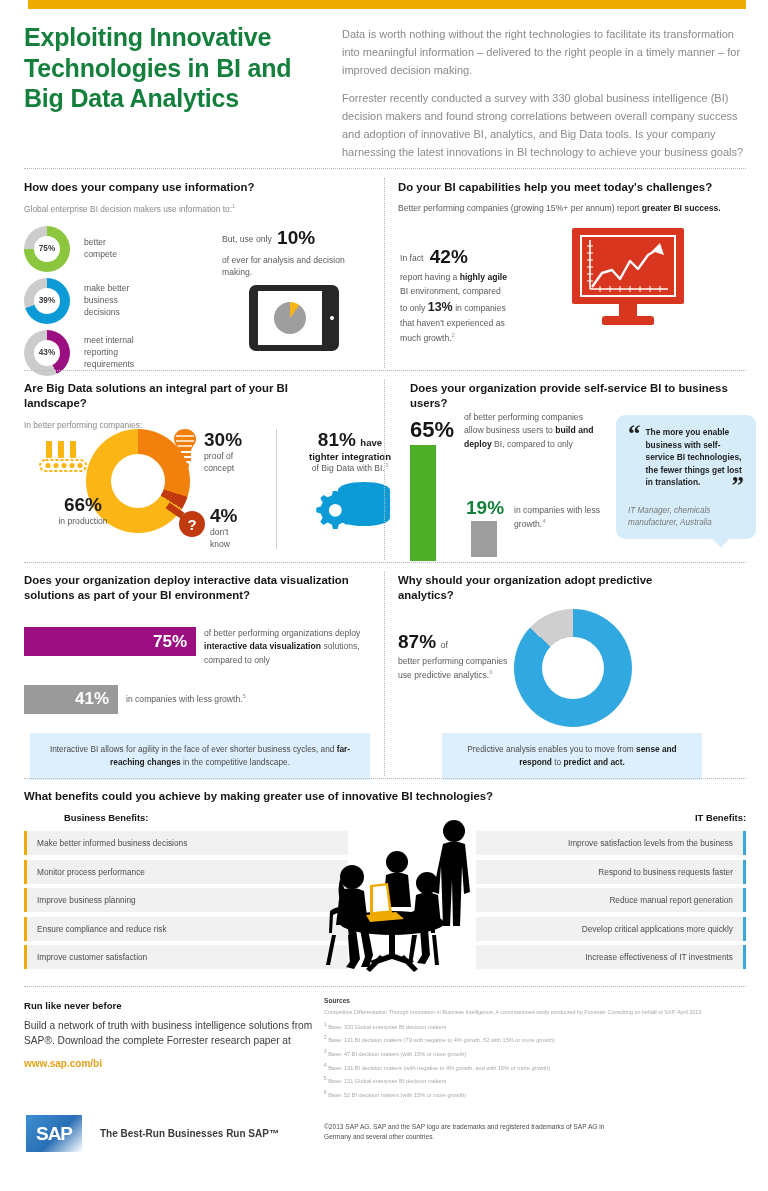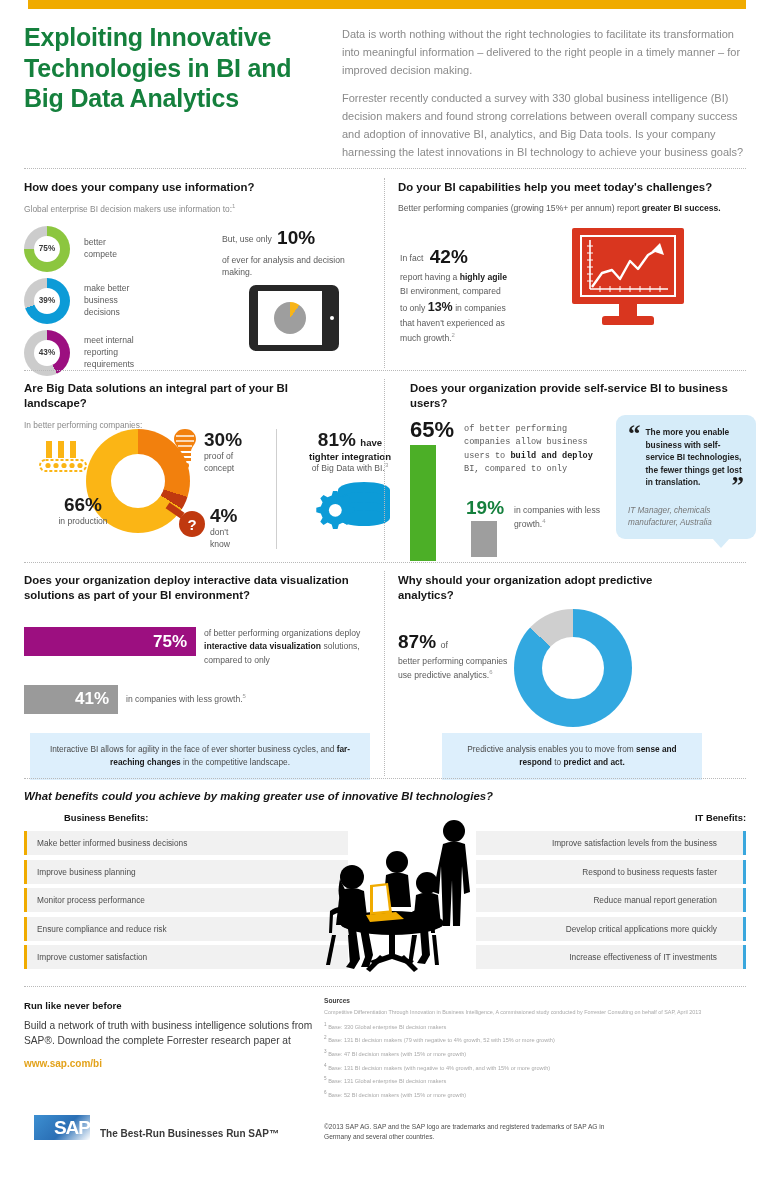--- a/index.html
+++ b/index.html
@@ -86,40 +86,40 @@
   .bubble { position:absolute; background:#d6ecf9; border-radius:9px; padding:11px 12px 10px 12px; }
   .bubble:after { content:""; position:absolute; right:26px; bottom:-9px;
      border-left:9px solid transparent; border-right:9px solid transparent;
      border-top:10px solid #d6ecf9; }
   .qmark { font-family:"Liberation Serif", serif; font-weight:bold; font-size:25px;
      color:#1f1f1f; line-height:0.6; }
   .quote-txt { font-size:8.4px; font-weight:bold; color:#1f1f1f; line-height:1.5; }
   .quote-attr { font-size:8.2px; font-style:italic; color:#777; line-height:1.45; margin-top:7px; }
 
   
-  .ben-head { font-size:11.4px; font-weight:bold; color:#161616;font-style:italic; }
+  .ben-head { font-size:11.4px; font-weight:bold; color:#161616; }
   .ben-col-title { font-size:9.4px; font-weight:bold; color:#161616;padding-left:40px; }
   .ben-item { height:24px; display:flex; align-items:center; background:#f1f1f1;
      font-size:8.3px; color:#4d4d4d; margin-bottom:4.5px; }
   .ben-item.left { border-left:3px solid #f0ab00; padding-left:10px; }
-  .ben-item.right { border-right:3px solid #3aa7dd; padding-right:26px;
+  .ben-item.right { border-right:3px solid #3aa7dd; padding-right:10px;
      justify-content:flex-end; text-align:right; }
 
   
   .ft-h { font-size:9.6px; font-weight:bold; color:#161616; margin-bottom:7px; }
   .ft-p { font-size:10.2px; color:#3d3d3d; line-height:1.5; }
   .ft-link { font-size:10px; font-weight:bold; color:#e3a21a; margin-top:9px; }
   .src-h { font-size:6.6px; font-weight:bold; color:#3d3d3d; margin-bottom:5px; }
   .src-lead { font-size:5.4px; color:#a9a9a9; line-height:1.45; margin-bottom:5px; }
   .src-item { font-size:5.6px; color:#a9a9a9; line-height:1.3; margin-bottom:4.5px; }
   .src-item sup { font-size:4.6px; }
 
-  .sap-logo { position:absolute; width:56px; height:25px;
+  .sap-logo { position:absolute; width:56px; height:37px;
      background:linear-gradient(135deg,#3d8fd1 0%, #2a6fb5 55%, #ffffff 100%);
-     display:flex; align-items:center; justify-content:flex-end;margin-left:8px; }
+     display:flex; align-items:center; justify-content:center; }
   .sap-logo span { color:#fff; font-weight:bold; font-size:19px; letter-spacing:-1px;
      font-family:"Liberation Sans", sans-serif; }
   .tagline { position:absolute; font-size:10px; font-weight:bold; color:#3a3a3a; }
   .legal { position:absolute; font-size:6.6px; color:#4d4d4d; line-height:1.5; }
 
   
   .sil { position:absolute; }
 </style>
 </head>
 <body>
@@ -333,21 +333,21 @@
   <div class="vrule" style="left:384px; top:379px; height:181px;"></div>
 
   <div class="panel" style="left:398px; top:381px; width:348px;margin-left:12px;">
     <h2>Does your organization provide self-service BI to business users?</h2>
 
     <div style="position:absolute; left:0px; top:36px;">
       <div style="font-size:22px; font-weight:bold; color:#161616;">65%</div>
       <div class="vbar" style="height:116px; margin-top:2px;"></div>
     </div>
 
-    <div class="body-txt" style="position:absolute; left:54px; top:42px; width:140px;font-family:Liberation Mono, monospace;">
+    <div class="body-txt" style="position:absolute; left:54px; top:30px; width:140px;">
       <span>of better performing companies allow business users to </span><b>build and deploy</b><span> BI, compared to only</span>
     </div>
 
     <div style="position:absolute; left:56px; top:116px;">
       <div style="font-size:19px; font-weight:bold; color:#15803d;text-align:right;">19%</div>
       <div class="vbar gray" style="height:36px; margin-top:2px; margin-left:5px;"></div>
     </div>
     <div class="body-txt" style="position:absolute; left:104px; top:123px; width:100px;">
       <span>in companies with less growth.</span><sup>4</sup>
     </div>
@@ -472,22 +472,22 @@
           <path d="M74 70 l18 -2 l4 30 l-22 2 Z" fill="#f0ab00"></path>
           <path d="M77 72 l13 -1.5 l3 25 l-16 1.5 Z" fill="#ffffff"></path>
           <path d="M70 100 l30 -3 l8 7 l-34 3 Z" fill="#f0ab00"></path>
         </g>
       </svg>
 
       <div style="display:flex; justify-content:space-between;">
 
         <div style="width:324px;">
           <div class="ben-item left">Make better informed business decisions</div>
+          <div class="ben-item left">Monitor process performance</div>
           <div class="ben-item left">Improve business planning</div>
-          <div class="ben-item left">Monitor process performance</div>
           <div class="ben-item left">Ensure compliance and reduce risk</div>
           <div class="ben-item left">Improve customer satisfaction</div>
         </div>
 
         <div style="width:270px;">
           <div class="ben-item right">Improve satisfaction levels from the business</div>
           <div class="ben-item right">Respond to business requests faster</div>
           <div class="ben-item right">Reduce manual report generation</div>
           <div class="ben-item right">Develop critical applications more quickly</div>
           <div class="ben-item right">Increase effectiveness of IT investments</div>

